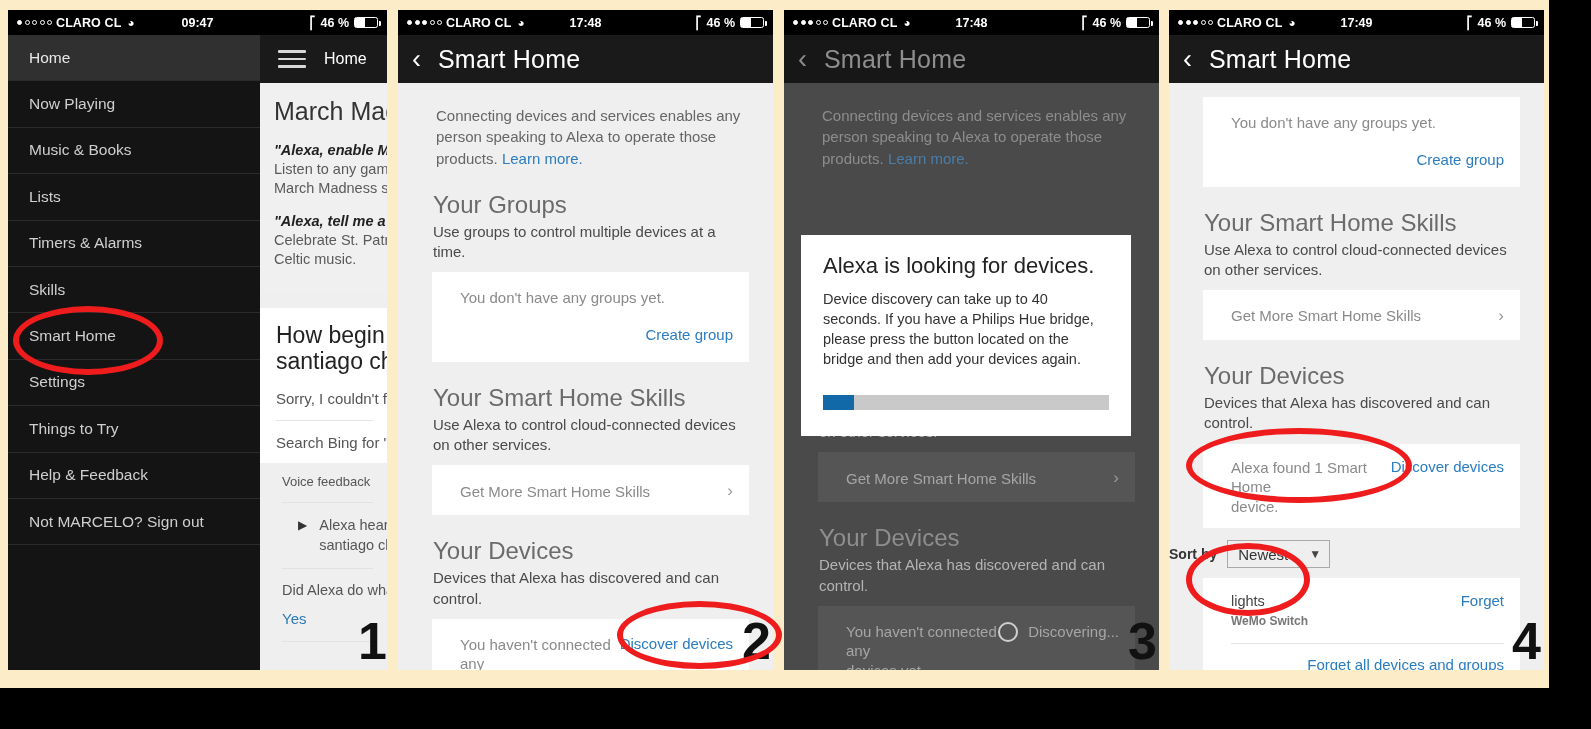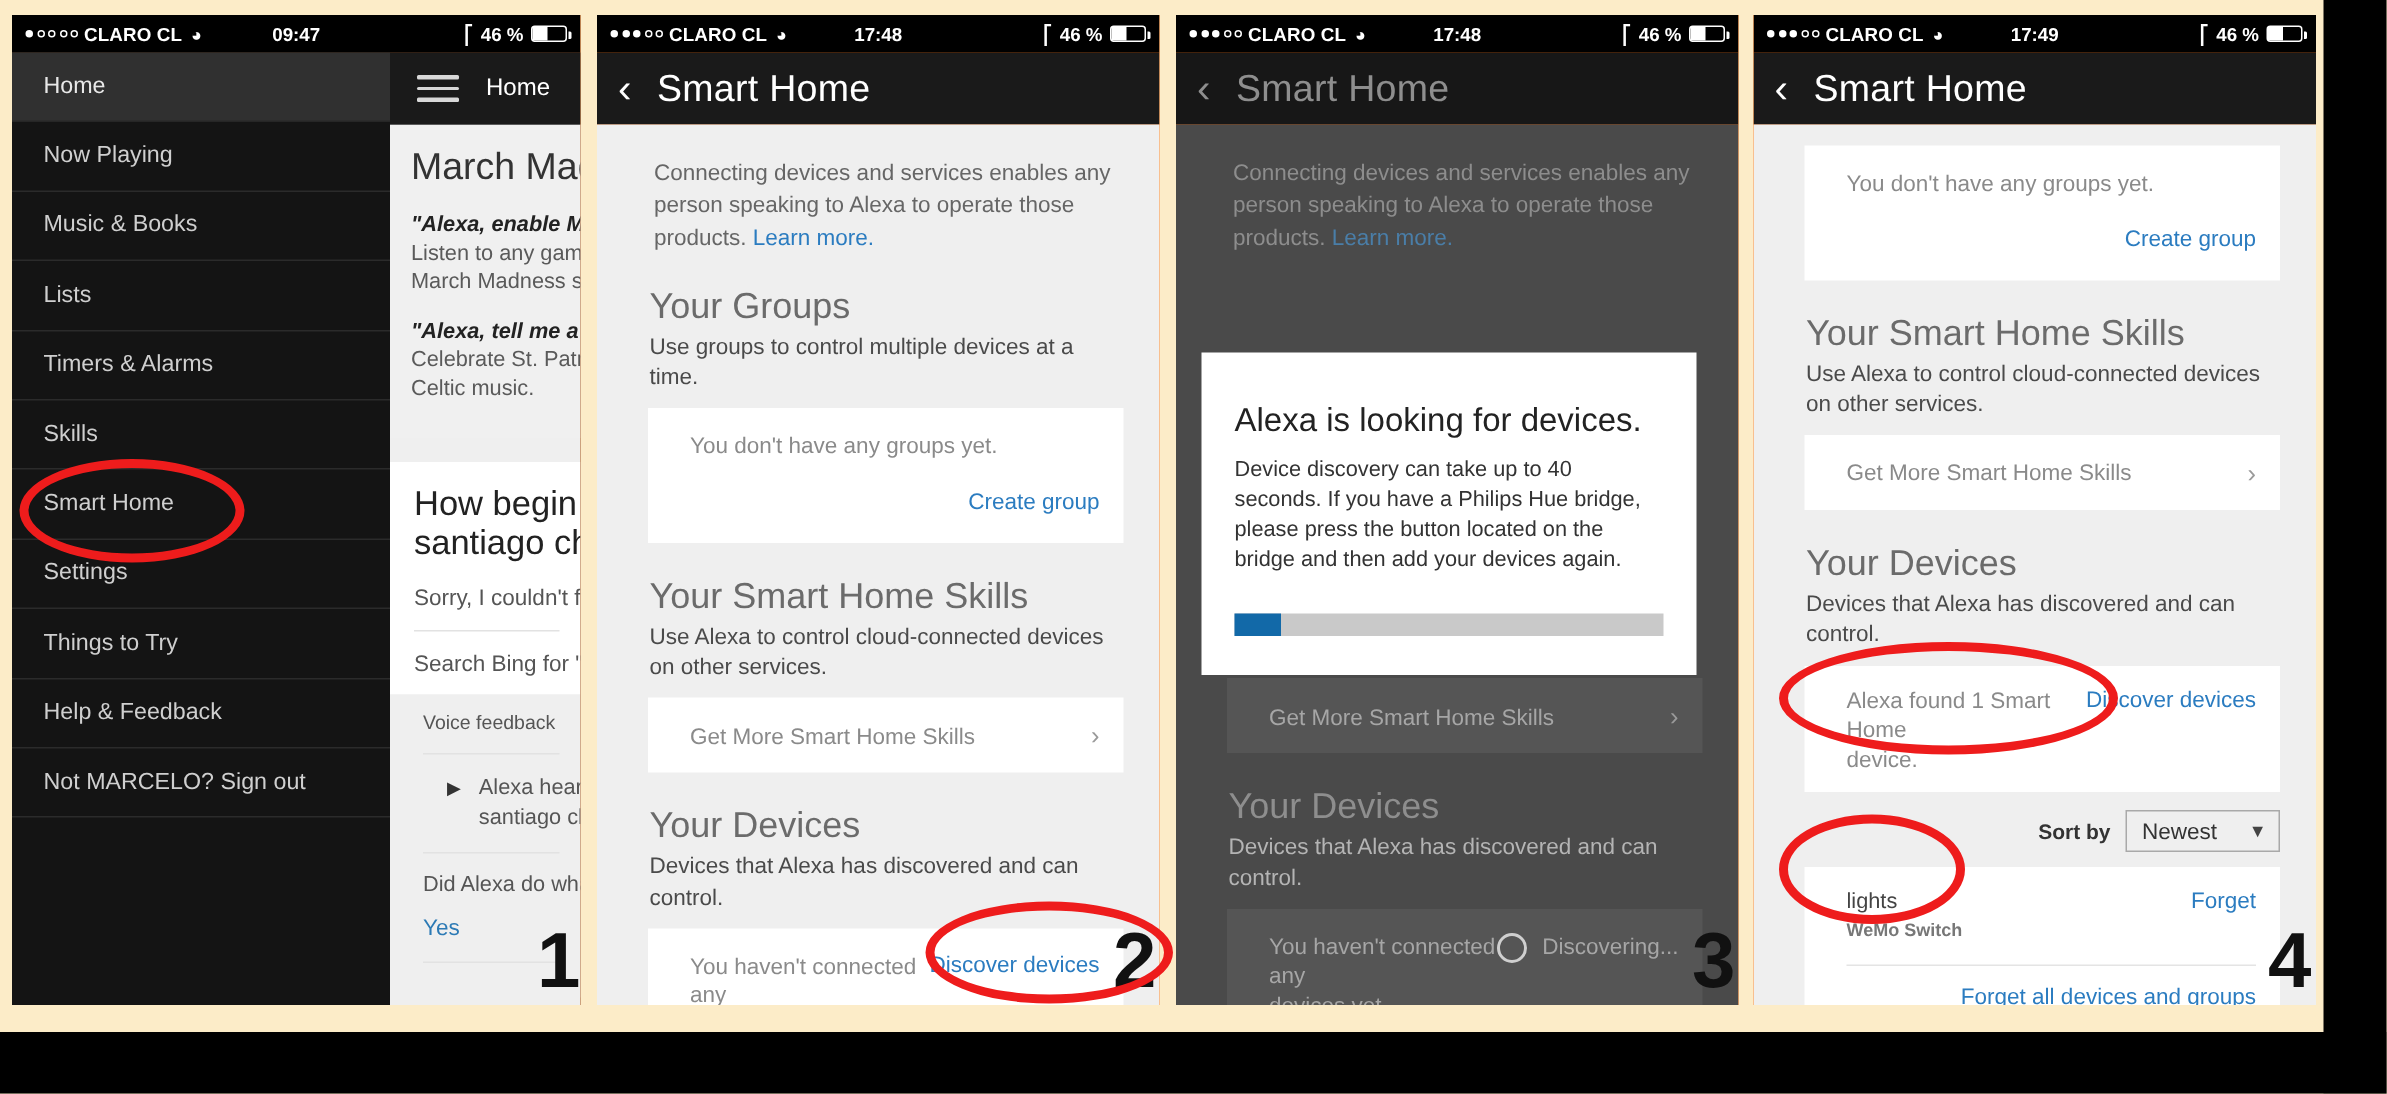--- a/index.html
+++ b/index.html
@@ -2,21 +2,21 @@
 <html><head>
 <meta charset="utf-8">
 <style>
   html,body{margin:0;padding:0;background:#000;}
   body{width:1591px;height:729px;font-family:"Liberation Sans",sans-serif;overflow:hidden;}
   .stage{position:relative;width:1591px;height:729px;background:#fcecc8;overflow:hidden;}
   .bottomband{position:absolute;left:0;bottom:0;width:1591px;height:41px;background:#000;}
   .rightband{position:absolute;right:0;top:0;width:42px;height:729px;background:#000;}
 
   
-  .phone{position:absolute;top:10px;height:660px;background:#f97316;overflow:hidden;}
+  .phone{position:absolute;top:10px;height:660px;background:#be185d;overflow:hidden;}
   .p1{left:8px;width:379px;}
   .p2{left:398px;width:375px;}
   .p3{left:784px;width:375px;}
   .p4{left:1169px;width:375px;}
 
   
   .statusbar{position:relative;height:25px;background:#000;color:#fff;font-size:13px;font-weight:bold;
              display:flex;align-items:center;padding:0 9px;box-sizing:border-box;}
   .sb-left{display:flex;align-items:center;gap:4px;}
   .dots{display:flex;align-items:center;gap:2.5px;}
@@ -87,33 +87,33 @@
   .dim .intro a{color:#4a7ea8;}
   .dim .sect h2{color:#8e8e8e;}
   .dim .sect .sub{color:#b4b4b4;}
   .dim .box{background:#555;}
   .dim .muted{color:#a6a6a6;}
   .dim .chev{color:#9a9a9a;}
   .dim .navbar{background:#171717;}
   .dim .navbar .title,.dim .backchev{color:#8e8e8e;}
 
   
-  .modal{position:absolute;left:17px;top:152px;width:330px;background:#fff;padding:32px 22px 26px 22px;
+  .modal{position:absolute;left:17px;top:152px;width:330px;background:#fff;padding:18px 22px 26px 22px;
          box-sizing:border-box;z-index:9;}
   .modal h3{margin:0 0 10px 0;font-size:22px;font-weight:400;color:#222;line-height:1.18;}
   .modal p{margin:0 0 26px 0;font-size:14.5px;color:#333;line-height:1.38;}
   .progress{height:15px;background:#c9c9c9;}
   .progress i{display:block;height:100%;background:#1269a8;}
 
   .spinner{width:20px;height:20px;border:2px solid #cfcfcf;border-radius:50%;box-sizing:border-box;
            display:inline-block;vertical-align:middle;margin-right:10px;}
   .discrow{display:flex;align-items:center;}
 
   
-  .sortrow{display:flex;justify-content:flex-end;align-items:center;gap:10px;padding:12px 24px 10px 0;}
+  .sortrow{display:flex;justify-content:flex-start;align-items:center;gap:10px;padding:12px 24px 10px 0;}
   .sortlbl{font-size:14px;font-weight:bold;color:#333;}
   .select{border:1px solid #a9a9a9;background:#efefef;min-width:103px;height:28px;display:flex;
           align-items:center;justify-content:space-between;padding:0 8px 0 10px;box-sizing:border-box;font-size:15px;color:#333;}
   .select .cd{font-size:12px;color:#444;}
   .devname{font-size:14.5px;color:#444;line-height:1.28;}
   .devsub{font-size:12px;color:#777;line-height:1.28;font-weight:bold;}
   .divline{height:1px;background:#e4e4e4;margin:14px 0 12px 0;}
 
   
   .num{position:absolute;font-size:52px;font-weight:bold;color:#111;z-index:20;line-height:1;font-family:"Liberation Sans",sans-serif;}

